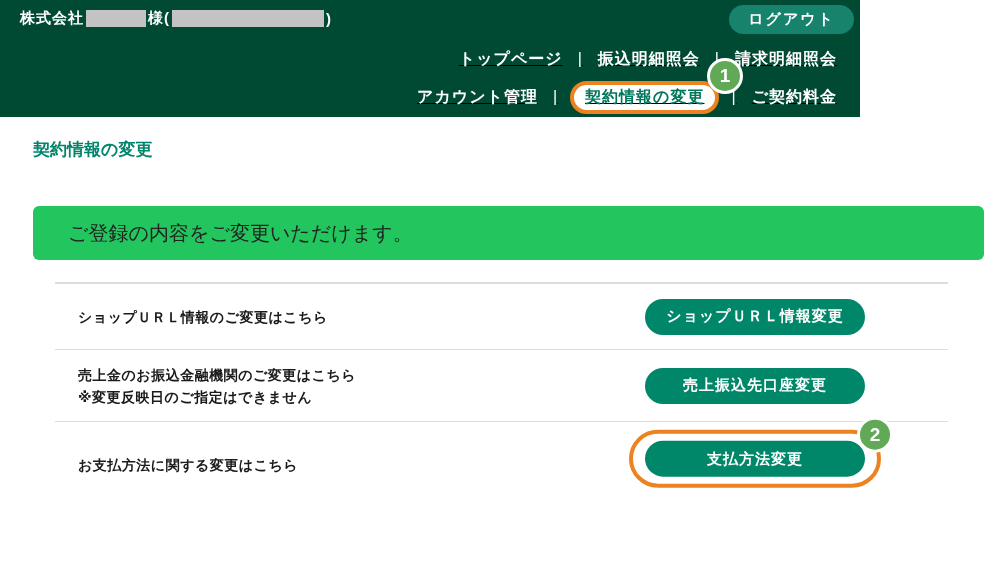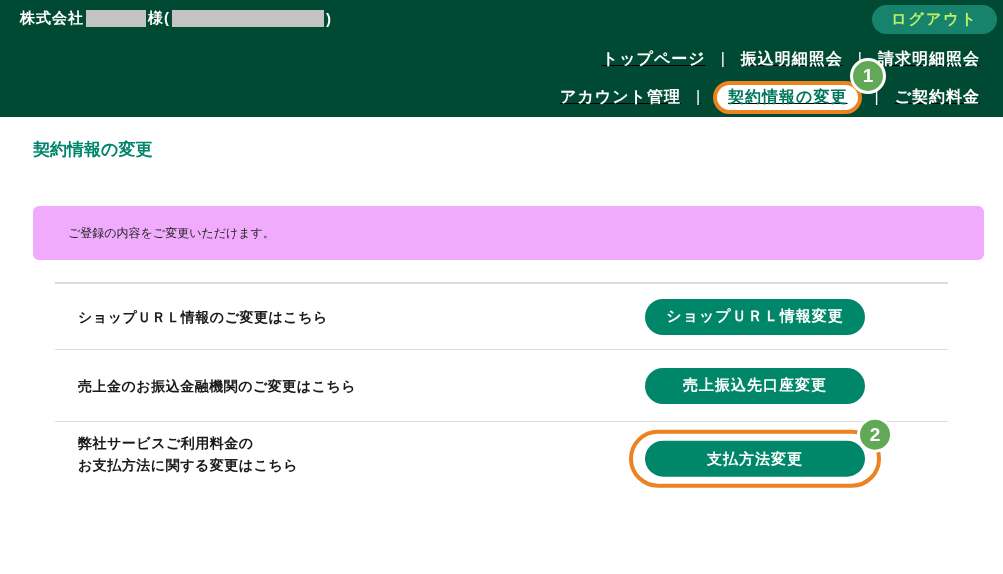--- a/index.html
+++ b/index.html
@@ -1,28 +1,28 @@
 <!DOCTYPE html>
 <html lang="ja"><head>
 <meta charset="utf-8">
 <style>
   * { margin:0; padding:0; box-sizing:border-box; }
   html,body { width:1003px; height:574px; overflow:hidden; background:#fff;
               font-family:"Liberation Sans","DejaVu Sans",sans-serif; }
 
   
-  .header { position:relative; width:1003px; height:117px; background:#004a33; }
+  .header { position:relative; width:860px; height:117px; background:#004a33; }
   .company-line { position:absolute; left:20px; top:9px; color:#fff;
                   font-size:15px; font-weight:bold; letter-spacing:1px;
                   display:flex; align-items:center; }
   .redact { display:inline-block; height:17px; background:#c3c3c3; margin:0 2px; }
   .redact.r1 { width:60px; }
   .redact.r2 { width:152px; }
   .home-icon { position:absolute; left:873px; top:9px; width:21px; height:21px; cursor:pointer; }
-  .logout { position:absolute; right:6px; top:5px; background:#17836d; color:#bef264;
+  .logout { position:absolute; right:6px; top:5px; background:#17836d; color:#ffffff;
             border:none; border-radius:16px; padding:5px 19px; font-size:15px;
             font-weight:bold; font-family:inherit; letter-spacing:2px; cursor:pointer; }
 
   .nav { position:absolute; top:48px; right:23px; text-align:right;text-decoration:underline; }
   .nav-row { display:flex; justify-content:flex-end; align-items:center;
              height:22px; margin-bottom:16px; color:#fff; font-size:16px;
              font-weight:bold; letter-spacing:1px; }
   .nav-row a { color:#fff; text-decoration:none; cursor:pointer; }
   .sep { margin:0 15px; font-weight:normal; color:#fff; }
 
@@ -34,22 +34,22 @@
   .badge { position:absolute; width:36px; height:36px; border-radius:50%;
            background:#61a956; border:3px solid #fff; color:#fff;
            font-size:19px; font-weight:bold; display:flex; align-items:center;
            justify-content:center; z-index:5; }
   .badge1 { top:-27px; right:-28px; }
   .badge2 { top:-17px; right:-16px; }
 
   
   .page-title { margin:21px 0 0 33px; font-size:17px; font-weight:bold; color:#00846b; }
 
-  .notice { margin:45px 19px 0 33px; background:#f0abfc; border-radius:6px;
-            padding:14px 35px 13px; font-size:12px; color:#222; line-height:27px; }
+  .notice { margin:45px 19px 0 33px; background:#22c55e; border-radius:6px;
+            padding:14px 35px 13px; font-size:20px; color:#222; line-height:27px; }
 
   .rows { margin-top:22px; }
   .divider { border-top:1px solid #dcdcdc; margin:0 55px; }
   .row { position:relative; display:flex; align-items:center; }
   .row1 { height:66px; } .row2 { height:65px; } .row3 { height:71px; } .row4 { height:64px; }
   .row-label { margin-left:78px; font-size:14px; font-weight:bold; color:#1a1a1a;
                line-height:22px; letter-spacing:0.5px; }
   .pill-btn { position:absolute; left:645px; top:50%; transform:translateY(-50%);
               width:220px; height:36px; background:#00876a; color:#fff; border:none;
               border-radius:18px; font-size:15px; font-weight:bold; font-family:inherit;
@@ -116,29 +116,30 @@
         <span>ショップＵＲＬ情報のご変更はこちら</span>
       </div>
       <button class="pill-btn">ショップＵＲＬ情報変更</button>
     </div>
 
     <div class="divider"></div>
 
     <div class="row row3">
       <div class="row-label">
         <span>売上金のお振込金融機関のご変更はこちら</span><br>
+        <span>※変更反映日のご指定はできません</span>
       </div>
       <button class="pill-btn">売上振込先口座変更</button>
     </div>
 
     <div class="divider"></div>
 
     <div class="row row4">
       <div class="row-label">
-        <span>弊社サービスご利用料金の</span><br>
+        <br>
         <span>お支払方法に関する変更はこちら</span>
       </div>
       <div class="ring">
         <button class="pill-btn">支払方法変更</button>
         <span class="badge badge2">2</span>
       </div>
     </div>
   </div>
 </main>
 

